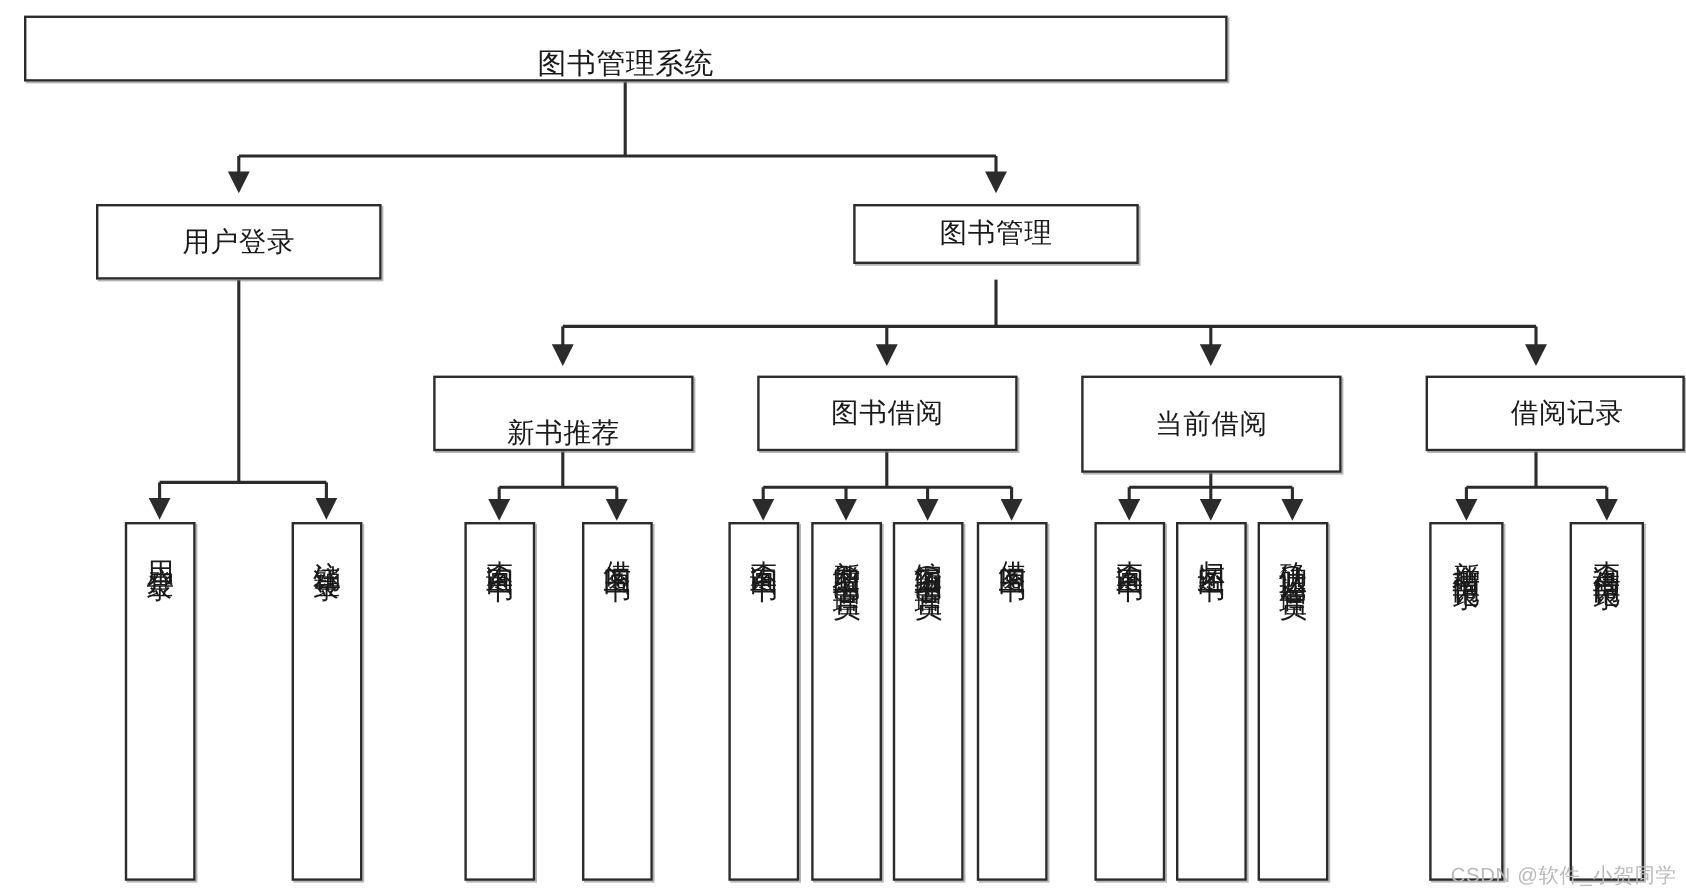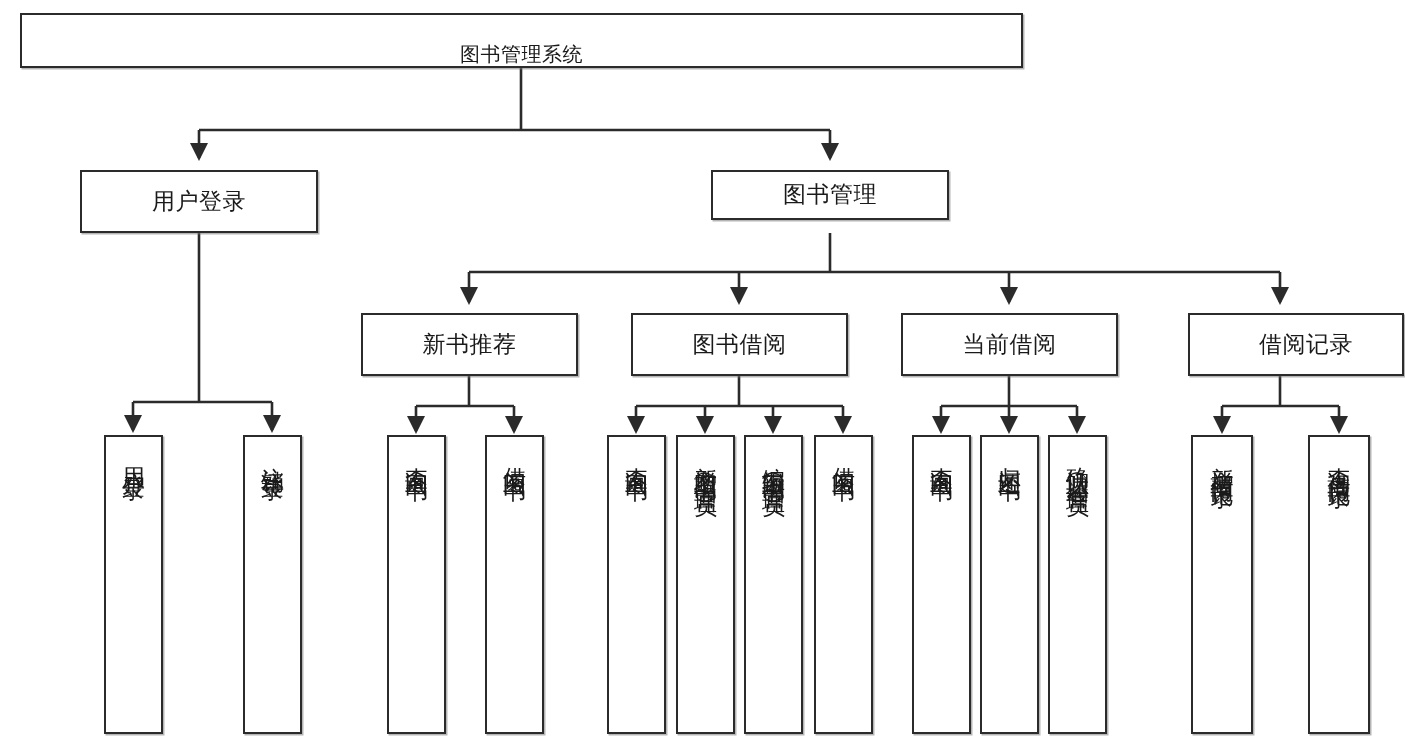--- a/index.html
+++ b/index.html
@@ -43,21 +43,21 @@
     text-align: center;
     line-height: 1.12;
     white-space: nowrap;
   }
   
   .node.horiz .label {
     font-size: 23px;
     letter-spacing: 0.5px;
   }
   .node.root .label {
-    font-size: 20px;
+    font-size: 24px;
     margin-top: 28px;
   }
   
   .node.vert {
     align-items: flex-start;
     justify-content: center;
     padding-top: 12px;
   }
   .node.vert .label {
     writing-mode: vertical-rl;
@@ -138,29 +138,29 @@
   </div>
 
   <div class="node horiz" style="left:80px; top:170px; width:238px; height:63px;">
     <span class="label">用户登录</span>
   </div>
 
   <div class="node horiz" style="left:711px; top:170px; width:238px; height:50px;">
     <span class="label">图书管理</span>
   </div>
 
-  <div class="node horiz" style="left:361px; top:313px; width:217px; height:63px;">
+  <div class="node horiz" style="left:361px; top:313px; width:217px; height:63px;align-items:flex-end;">
     <span class="label">新书推荐</span>
   </div>
 
   <div class="node horiz" style="left:631px; top:313px; width:217px; height:63px;align-items:center;">
     <span class="label">图书借阅</span>
   </div>
 
-  <div class="node horiz" style="left:901px; top:313px; width:217px; height:63px;font-family:Liberation Serif, serif;">
+  <div class="node horiz" style="left:901px; top:313px; width:217px; height:81px;font-family:Liberation Serif, serif;">
     <span class="label">当前借阅</span>
   </div>
 
   <div class="node horiz" style="left:1188px; top:313px; width:216px; height:63px;padding-left:20px;">
     <span class="label">借阅记录</span>
   </div>
 
   <div class="node vert" style="left:104px; top:435px; width:59px; height:299px;">
     <span class="label">用户登录</span>
   </div>
@@ -206,14 +206,15 @@
   </div>
 
   <div class="node vert" style="left:1191px; top:435px; width:62px; height:299px;">
     <span class="label">新增借阅记录</span>
   </div>
 
   <div class="node vert" style="left:1308px; top:435px; width:62px; height:299px;">
     <span class="label">查询借阅记录</span>
   </div>
 
+  <div class="watermark">CSDN @软件_小贺同学</div>
 
 </div>
 
 </body></html>

